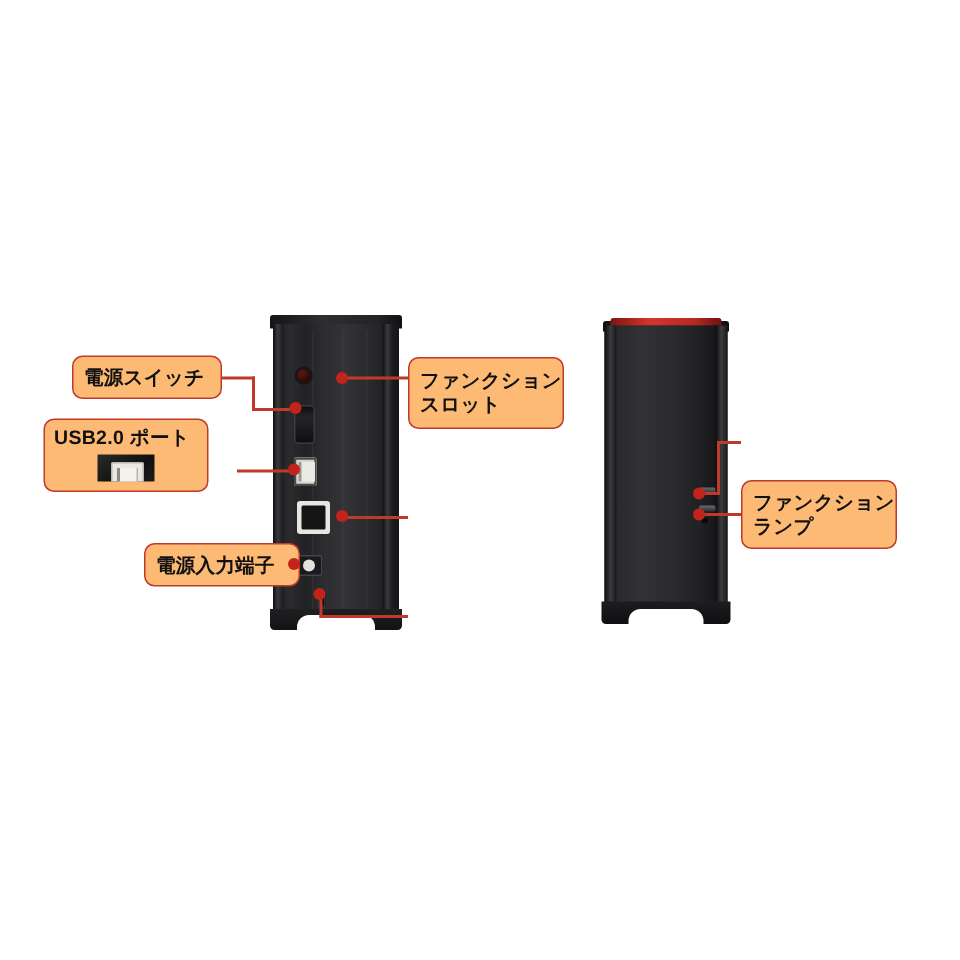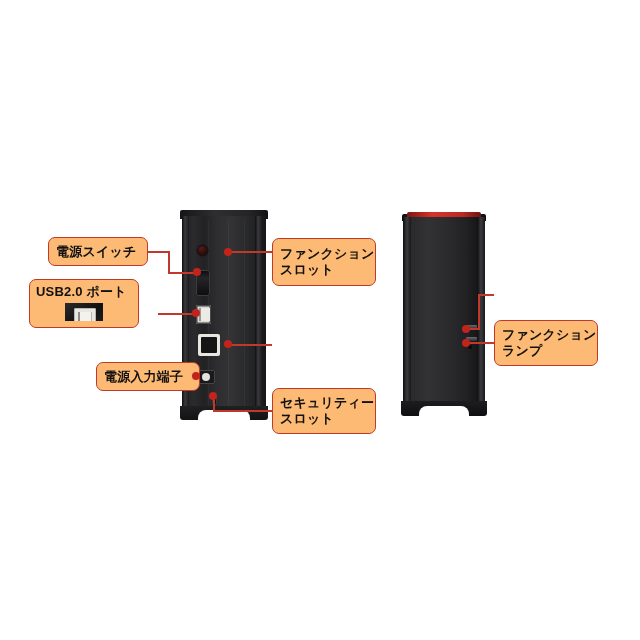--- a/index.html
+++ b/index.html
@@ -450,24 +450,20 @@
   <div class="callout" id="c-power-input" style="left:48px; top:362px; width:104px; height:29px;margin-left:48px;">
     <span class="line">電源入力端子</span>
   </div>
 
   <div class="callout" id="c-function-switch" style="left:272px; top:238px; width:104px; height:48px;">
     <span class="line">ファンクション</span>
     <span class="line">スロット</span>
   </div>
 
 
-  <div class="callout" id="c-security" style="left:272px; top:388px; width:104px; height:46px;">
-    <span class="line">セキュリティー</span>
-    <span class="line">スロット</span>
-  </div>
 
 
   <div class="callout" id="c-function-lamp" style="left:494px; top:320px; width:104px; height:46px;">
     <span class="line">ファンクション</span>
     <span class="line">ランプ</span>
   </div>
 
 </div>
 
 </body></html>

